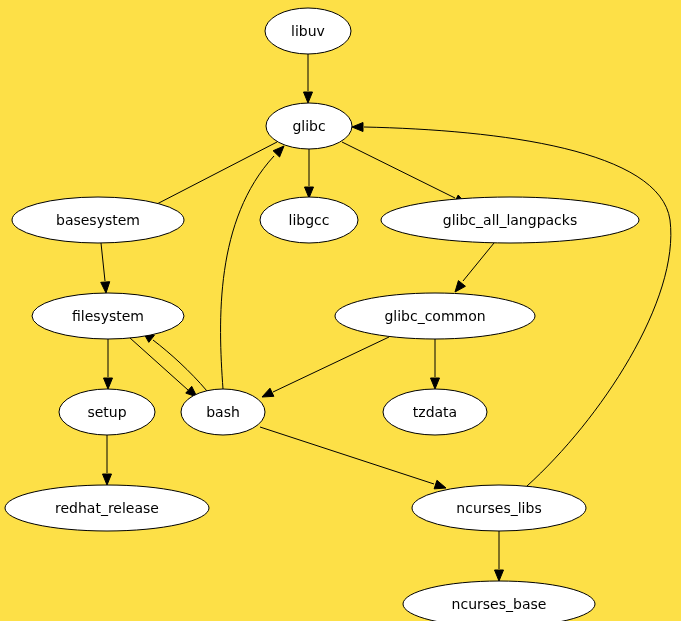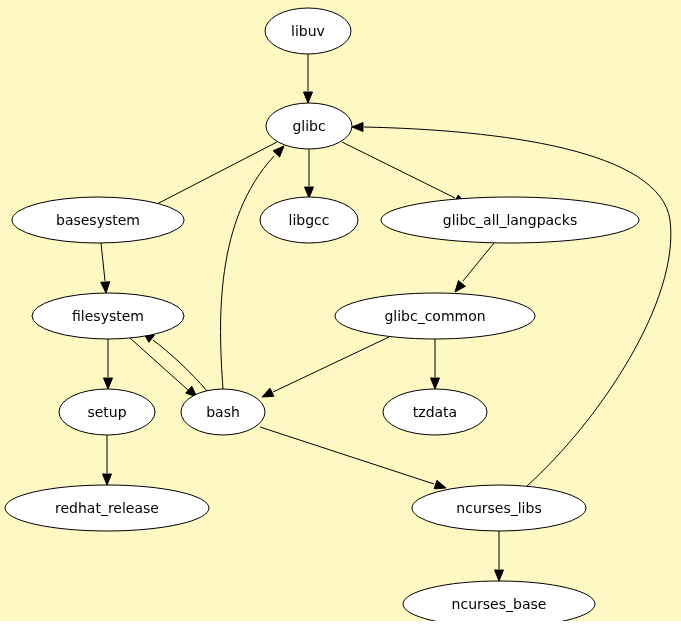--- a/index.html
+++ b/index.html
@@ -1,16 +1,16 @@
 <!DOCTYPE html>
 <html><head>
 <meta charset="utf-8">
 <style>
   html, body { margin: 0; padding: 0; background: #ffffff; }
-  #canvas { position: relative; width: 681px; height: 621px; background: #fef9c3; }
+  #canvas { position: relative; width: 681px; height: 621px; background: #fde047; }
   svg { display: block; }
   .node ellipse { fill: #ffffff; stroke: #000000; stroke-width: 1; }
   .node text { font-family: "DejaVu Sans", sans-serif; font-size: 14px; fill: #000000; text-anchor: middle; dominant-baseline: central; }
   .edge path { fill: none; stroke: #000000; stroke-width: 1; }
   .edge polygon { fill: #000000; stroke: #000000; stroke-width: 1; }
 </style>
 </head>
 <body>
 
 <div id="canvas">

